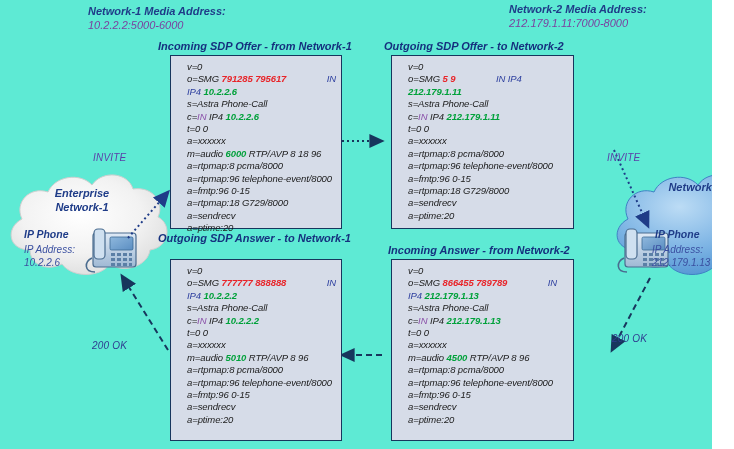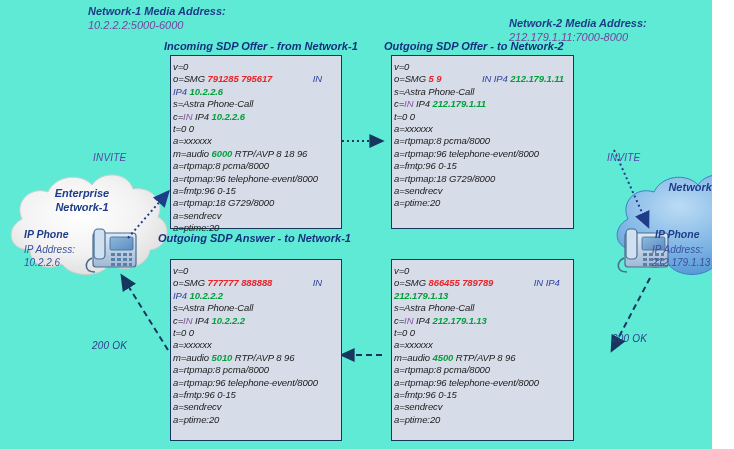--- a/index.html
+++ b/index.html
@@ -39,21 +39,21 @@
     color: #15317E;
     white-space: nowrap;
   }
 
   
   .sdp-box {
     position: absolute;
     box-sizing: border-box;
     background: #D6DCE8;
     border: 1.5px solid #17365D;
-    padding: 5px 4px 4px 2px;
+    padding: 5px 4px 4px 16px;
     font-size: 9.5px;
     line-height: 12.4px;
     color: #1a1a1a;
     font-family: "Liberation Sans", sans-serif;
     letter-spacing: -0.1px;
   }
   .sdp-line { white-space: normal; }
   .c-red    { color: #E8252A; font-weight: bold; }
   .c-green  { color: #00A13A; font-weight: bold; }
   .c-purple { color: #8A4FA8; }
@@ -214,28 +214,29 @@
     <line x1="382" y1="355" x2="342" y2="355" stroke="#17365D" stroke-width="1.8" stroke-dasharray="6,4" marker-end="url(#arrNavy)"></line>
 
     <line x1="168" y1="350" x2="122" y2="276" stroke="#17365D" stroke-width="2" stroke-dasharray="6,4" marker-end="url(#arrNavy)"></line>
   </svg>
 
   <div class="media-head" style="left:88px; top:4px;">
     <span>Network-1 Media Address:</span>
     <span class="addr">10.2.2.2:5000-6000</span>
   </div>
 
-  <div class="media-head" style="left:509px; top:16px;">
+  <div class="media-head" style="left:509px; top:2px;">
     <span>Network-2 Media Address:</span>
     <span class="addr">212.179.1.11:7000-8000</span>
   </div>
 
-  <div class="box-title" style="left:164px; top:40px;">Incoming  SDP Offer - from Network-1</div>
+  <div class="box-title" style="left:158px; top:40px;">Incoming  SDP Offer - from Network-1</div>
   <div class="box-title" style="left:384px; top:40px;">Outgoing  SDP Offer - to Network-2</div>
   <div class="box-title" style="left:158px; top:232px;">Outgoing  SDP Answer - to Network-1</div>
+  <div class="box-title" style="left:388px; top:244px;">Incoming Answer - from Network-2</div>
 
   <div class="sdp-box" style="left:170px; top:55px; width:172px; height:174px;">
       <div class="sdp-line"><span class="c-plain">v=0</span></div>
       <div class="sdp-line"><span class="c-plain">o=SMG </span><span class="c-red">791285 795617</span><span class="c-blue"> IN IP4 </span><span class="c-green">10.2.2.6</span></div>
       <div class="sdp-line"><span class="c-plain">s=Astra Phone-Call</span></div>
       <div class="sdp-line"><span class="c-plain">c=</span><span class="c-purple">IN</span><span class="c-plain"> IP4 </span><span class="c-green">10.2.2.6</span></div>
       <div class="sdp-line"><span class="c-plain">t=0 0</span></div>
       <div class="sdp-line"><span class="c-plain">a=xxxxxx</span></div>
       <div class="sdp-line"><span class="c-plain">m=audio </span><span class="c-green">6000</span><span class="c-plain"> RTP/AVP 8 18 96</span></div>
       <div class="sdp-line"><span class="c-plain">a=rtpmap:8 pcma/8000</span></div>

